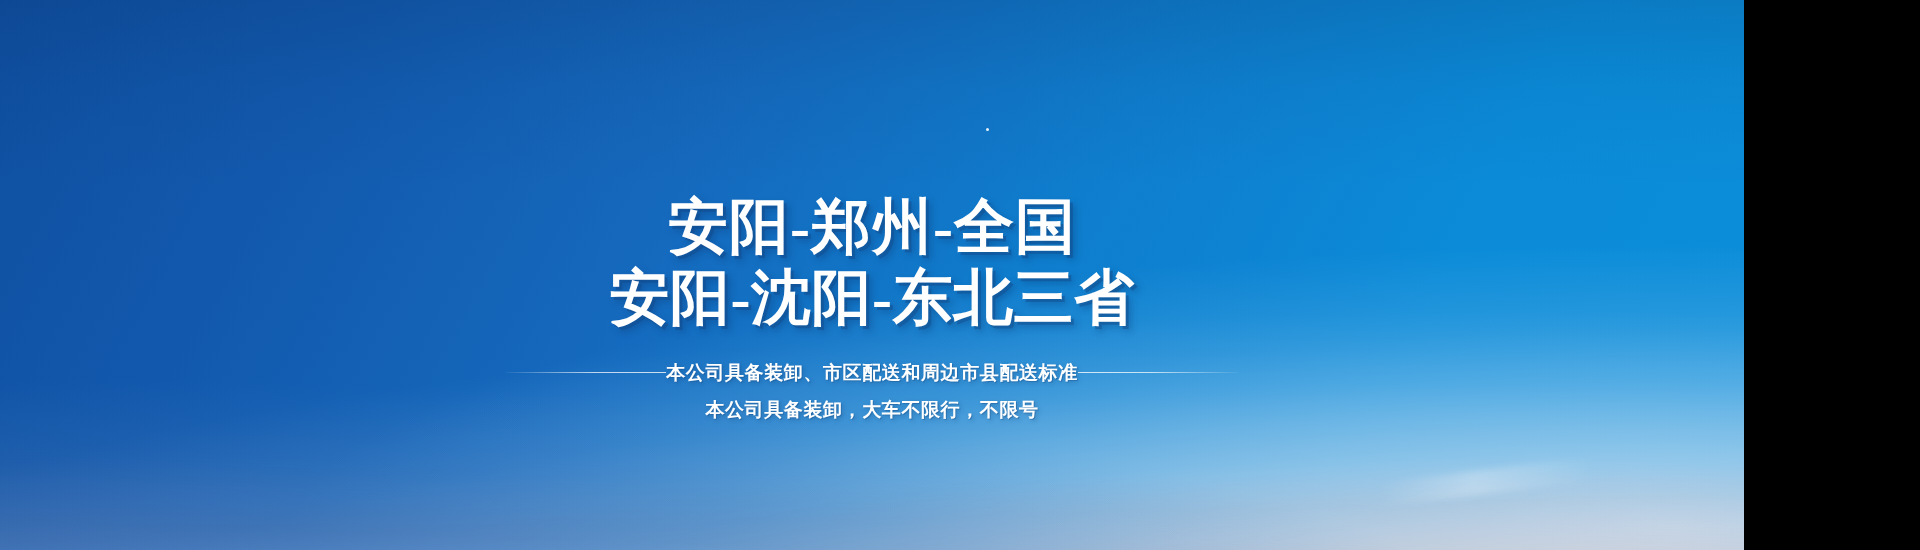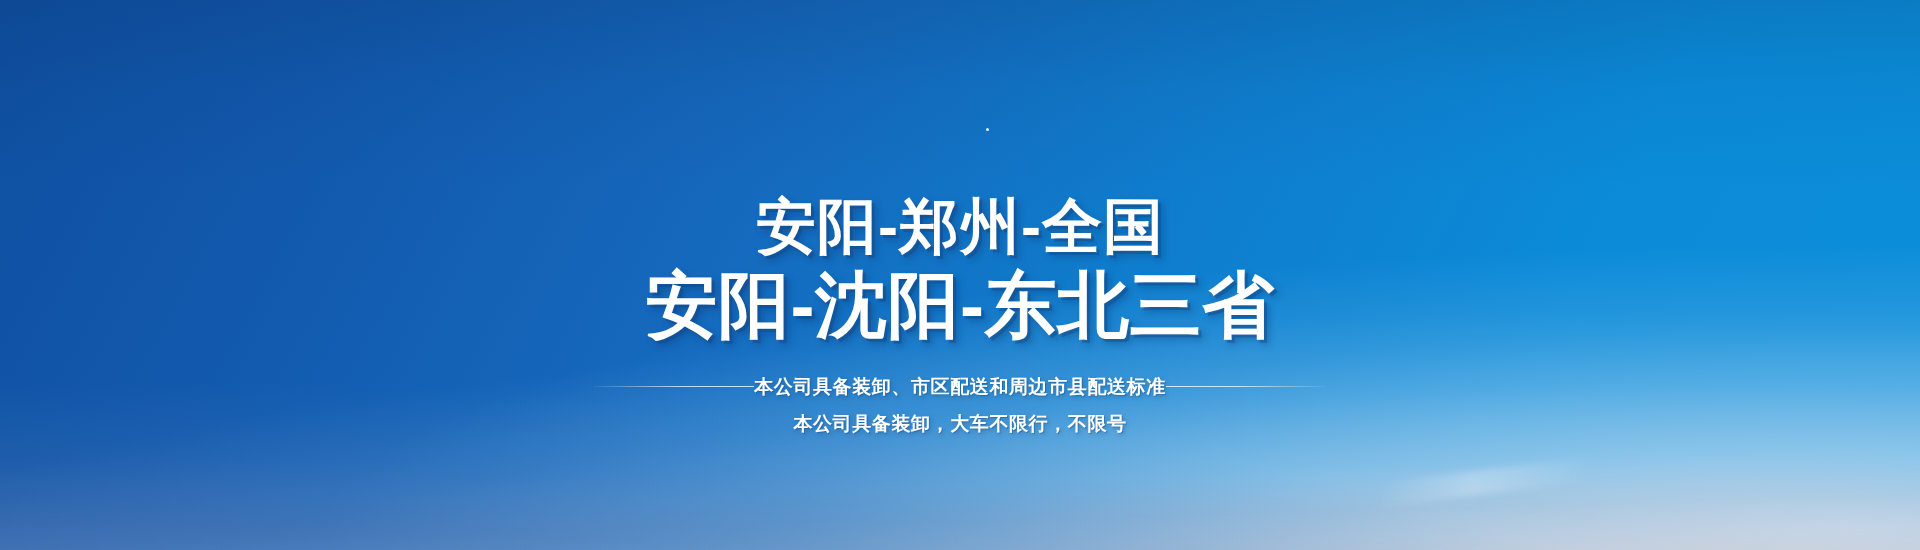--- a/index.html
+++ b/index.html
@@ -3,24 +3,24 @@
 <meta charset="utf-8">
 <style>
   html, body {
     margin: 0;
     padding: 0;
     background: #000;
   }
 
   .banner {
     position: relative;
-    width: 1920px;
+    width: 1744px;
     height: 550px;
     overflow: hidden;
-    font-family: Liberation Sans, sans-serif;
+    font-family: Liberation Serif, serif;
     
     background:
       linear-gradient(118deg,
         #0f4fa0 0%,
         #1259ad 18%,
         #1569bd 38%,
         #0f7dcd 58%,
         #0b8bd8 78%,
         #0c8ed9 100%);
     -webkit-user-select: none;
@@ -140,21 +140,21 @@
     text-shadow:
       3px 3px 0 rgba(20, 70, 130, 0.42),
       5px 5px 7px rgba(10, 50, 105, 0.34);
   }
 
   .headline-line {
     display: block;
   }
 
   .headline-line-2 {
-    font-size: 72px;
+    font-size: 60px;
     letter-spacing: 0.5px;
   }
 
   
   .sub-wrap {
     margin-top: 26px;
     display: flex;
     flex-direction: column;
     align-items: center;
   }

